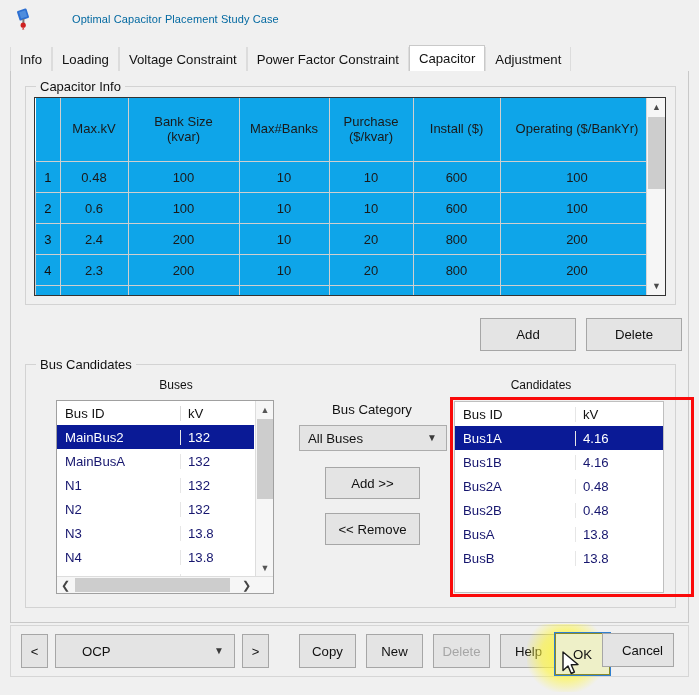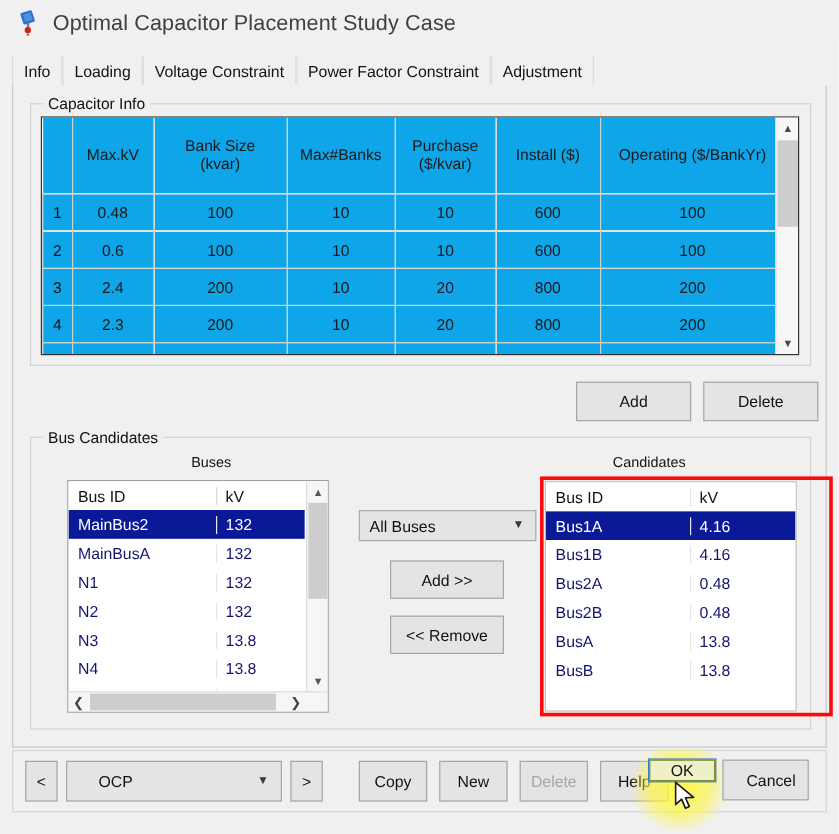--- a/index.html
+++ b/index.html
@@ -31,24 +31,25 @@
     padding-left: 14px;
     box-sizing: border-box;
   }
   .title-icon {
     width: 20px; height: 22px;
     position: relative;
     margin-right: 10px;
     flex: 0 0 auto;
   }
   .title-text {
-    font-size: 18px;
-    color: #404040;
+    font-size: 11px;
+    color: #0369a1;
     letter-spacing: 0.1px;
     white-space: nowrap;
+    margin-left: 28px;
   }
 
   
   .tabstrip {
     position: absolute;
     left: 10px; top: 46px;
     width: 679px; height: 25px;
     display: flex;
     align-items: flex-end;
     box-sizing: border-box;
@@ -335,21 +336,21 @@
   #new-btn    { left: 355px; }
   #delete2-btn{ left: 422px; color: #a6a6a6; }
   #help-btn   { left: 489px; }
 
   #ok-glow {
     position: absolute; left: 527px; top: 624px; width: 78px; height: 68px;
     background: radial-gradient(ellipse at 50% 45%, rgba(255,248,60,0.92) 0%, rgba(255,246,60,0.62) 45%, rgba(255,250,130,0.0) 75%);
     pointer-events: none;
   }
   #ok-btn {
-    position: absolute; left: 541px; top: 633px; width: 55px; height: 18px;
+    position: absolute; left: 555px; top: 633px; width: 55px; height: 42px;
     background: #eef0c8;
     border: 1px solid #8a8a2a;
     outline: 1px solid #2f7fd0;
     display: flex; align-items: center; justify-content: center;
     font-size: 13.2px; color: #111;
     box-sizing: border-box;
     cursor: default;
   }
   #cancel-btn {
     position: absolute; left: 602px; top: 633px; width: 72px; height: 34px;
@@ -409,20 +410,23 @@
         <span>Info</span>
       </div>
     <div class="tab">
         <span>Loading</span>
       </div>
     <div class="tab">
         <span>Voltage Constraint</span>
       </div>
     <div class="tab">
         <span>Power Factor Constraint</span>
+      </div>
+    <div class="tab active">
+        <span>Capacitor</span>
       </div>
     <div class="tab">
         <span>Adjustment</span>
       </div>
   </div>
 
   <div class="client">
 
     <div class="groupbox" id="capacitor-group">
       <span class="group-legend">Capacitor Info</span>
@@ -558,20 +562,21 @@
           <div class="thumb" style="top:18px; height:80px;"></div>
           <div class="arrow down">▼</div>
         </div>
         <div class="lb-hscroll">
           <div class="arrow left">❮</div>
           <div class="thumb"></div>
           <div class="arrow right">❯</div>
         </div>
       </div>
 
+      <span id="buscat-label">Bus Category</span>
       <div id="buscat-select">
         <span>All Buses</span>
         <span class="caret">▼</span>
       </div>
       <div class="btn" id="addbtn2">
         <span>Add &gt;&gt;</span>
       </div>
       <div class="btn" id="removebtn2">
         <span>&lt;&lt; Remove</span>
       </div>

